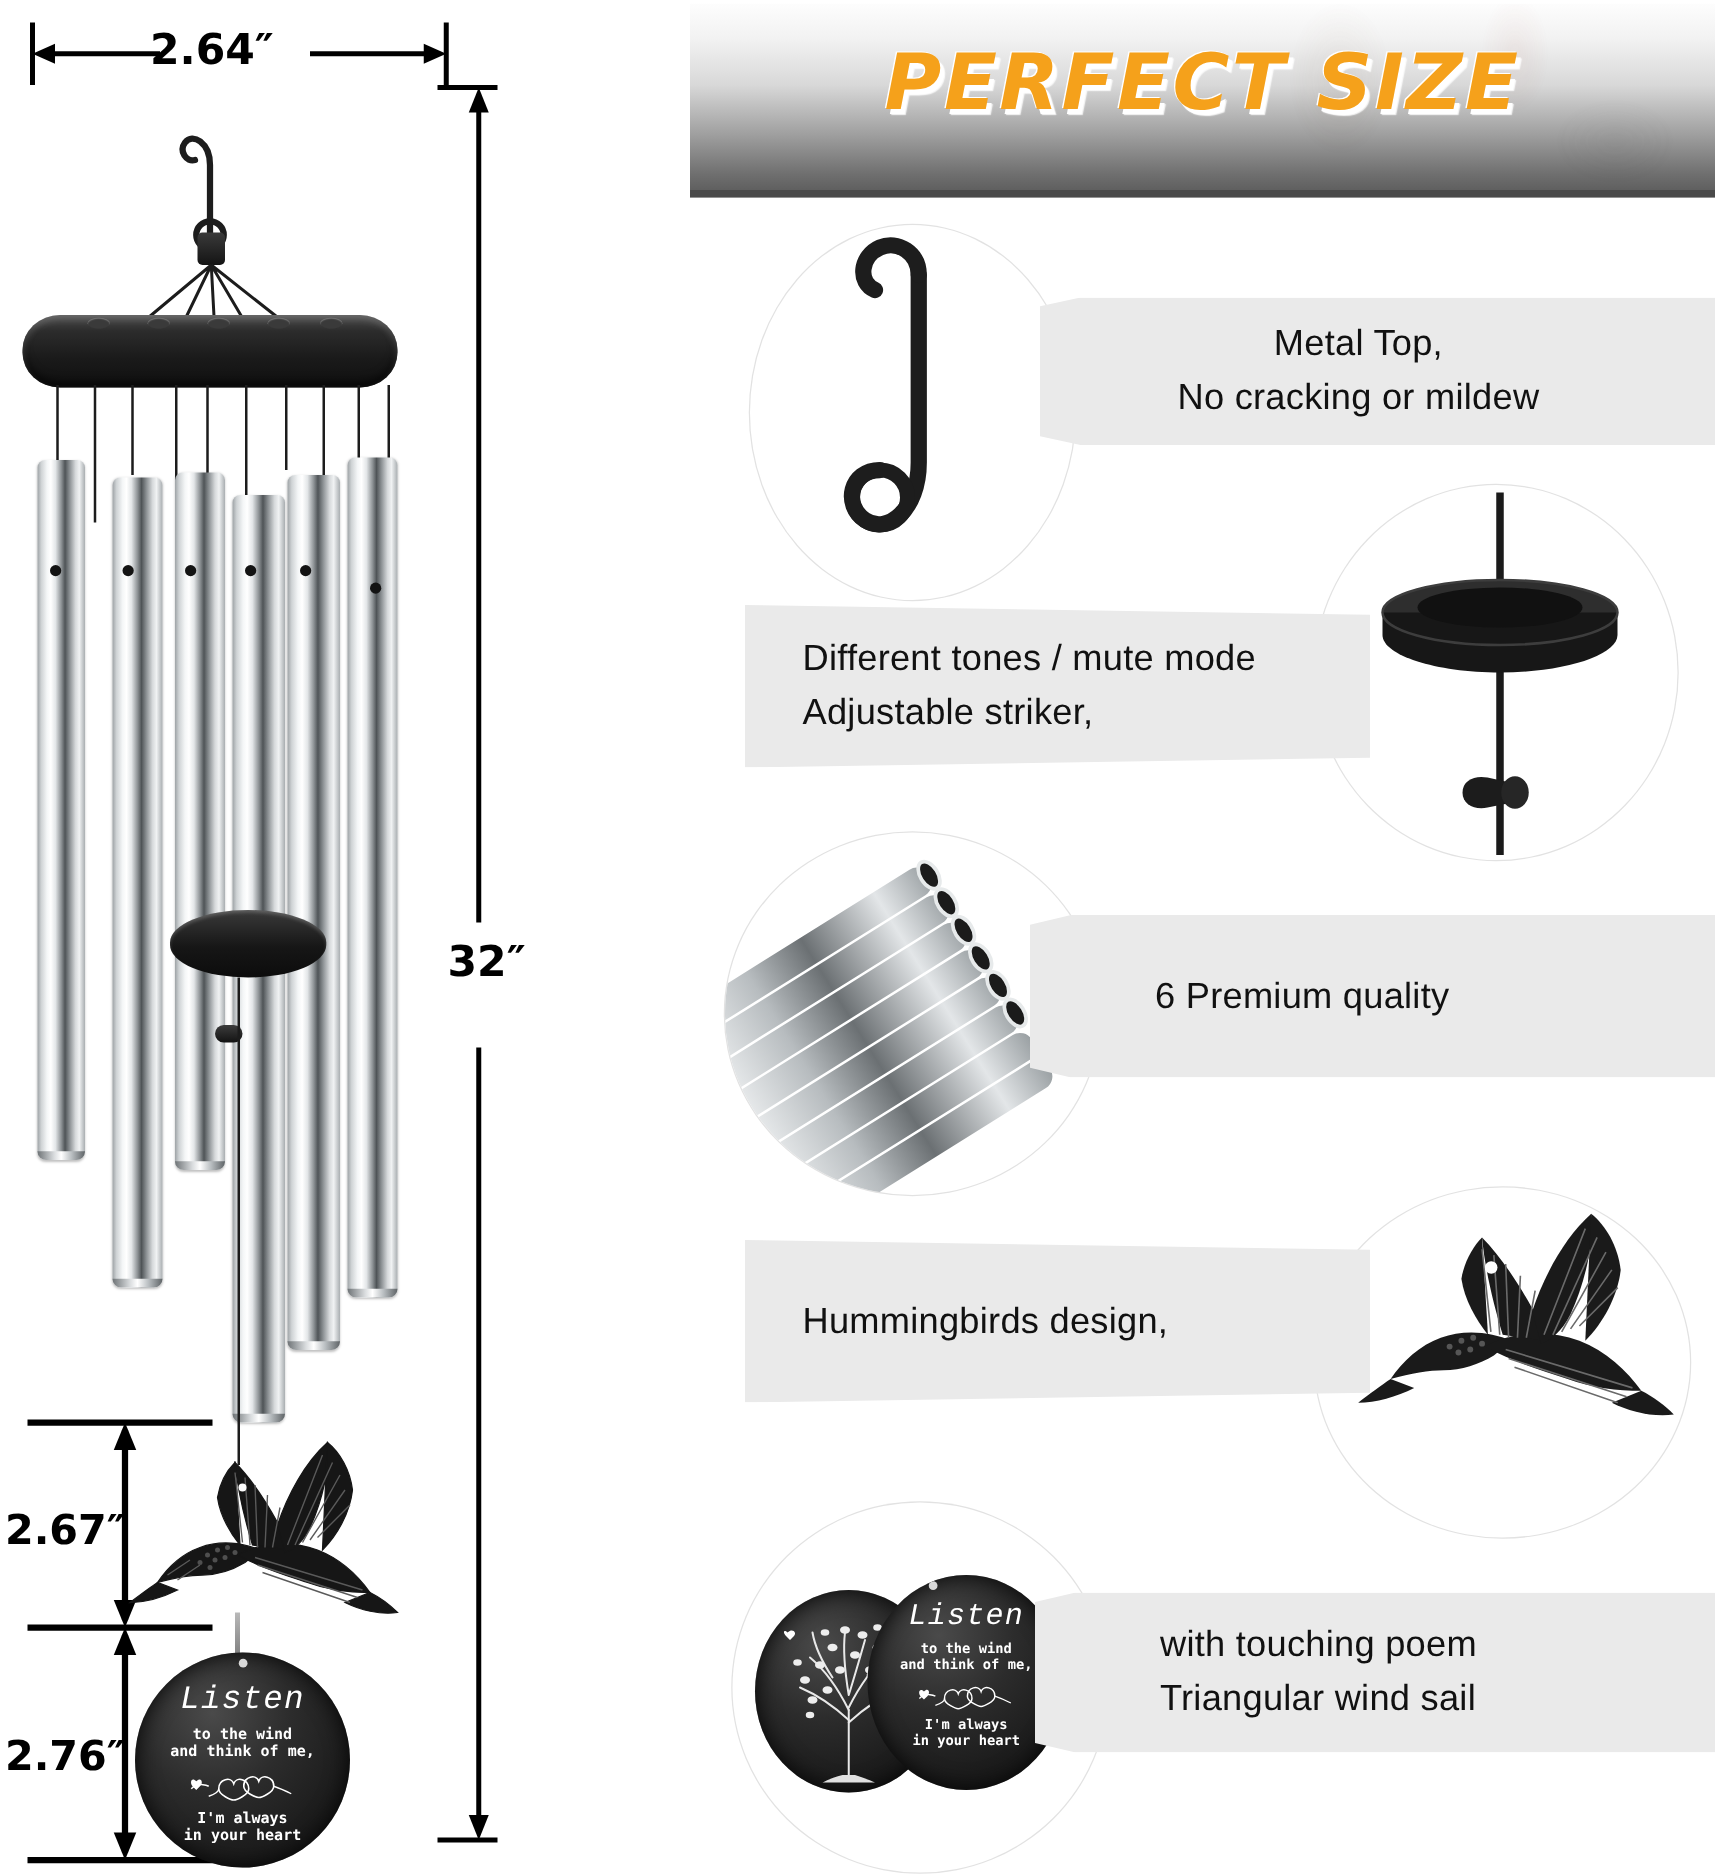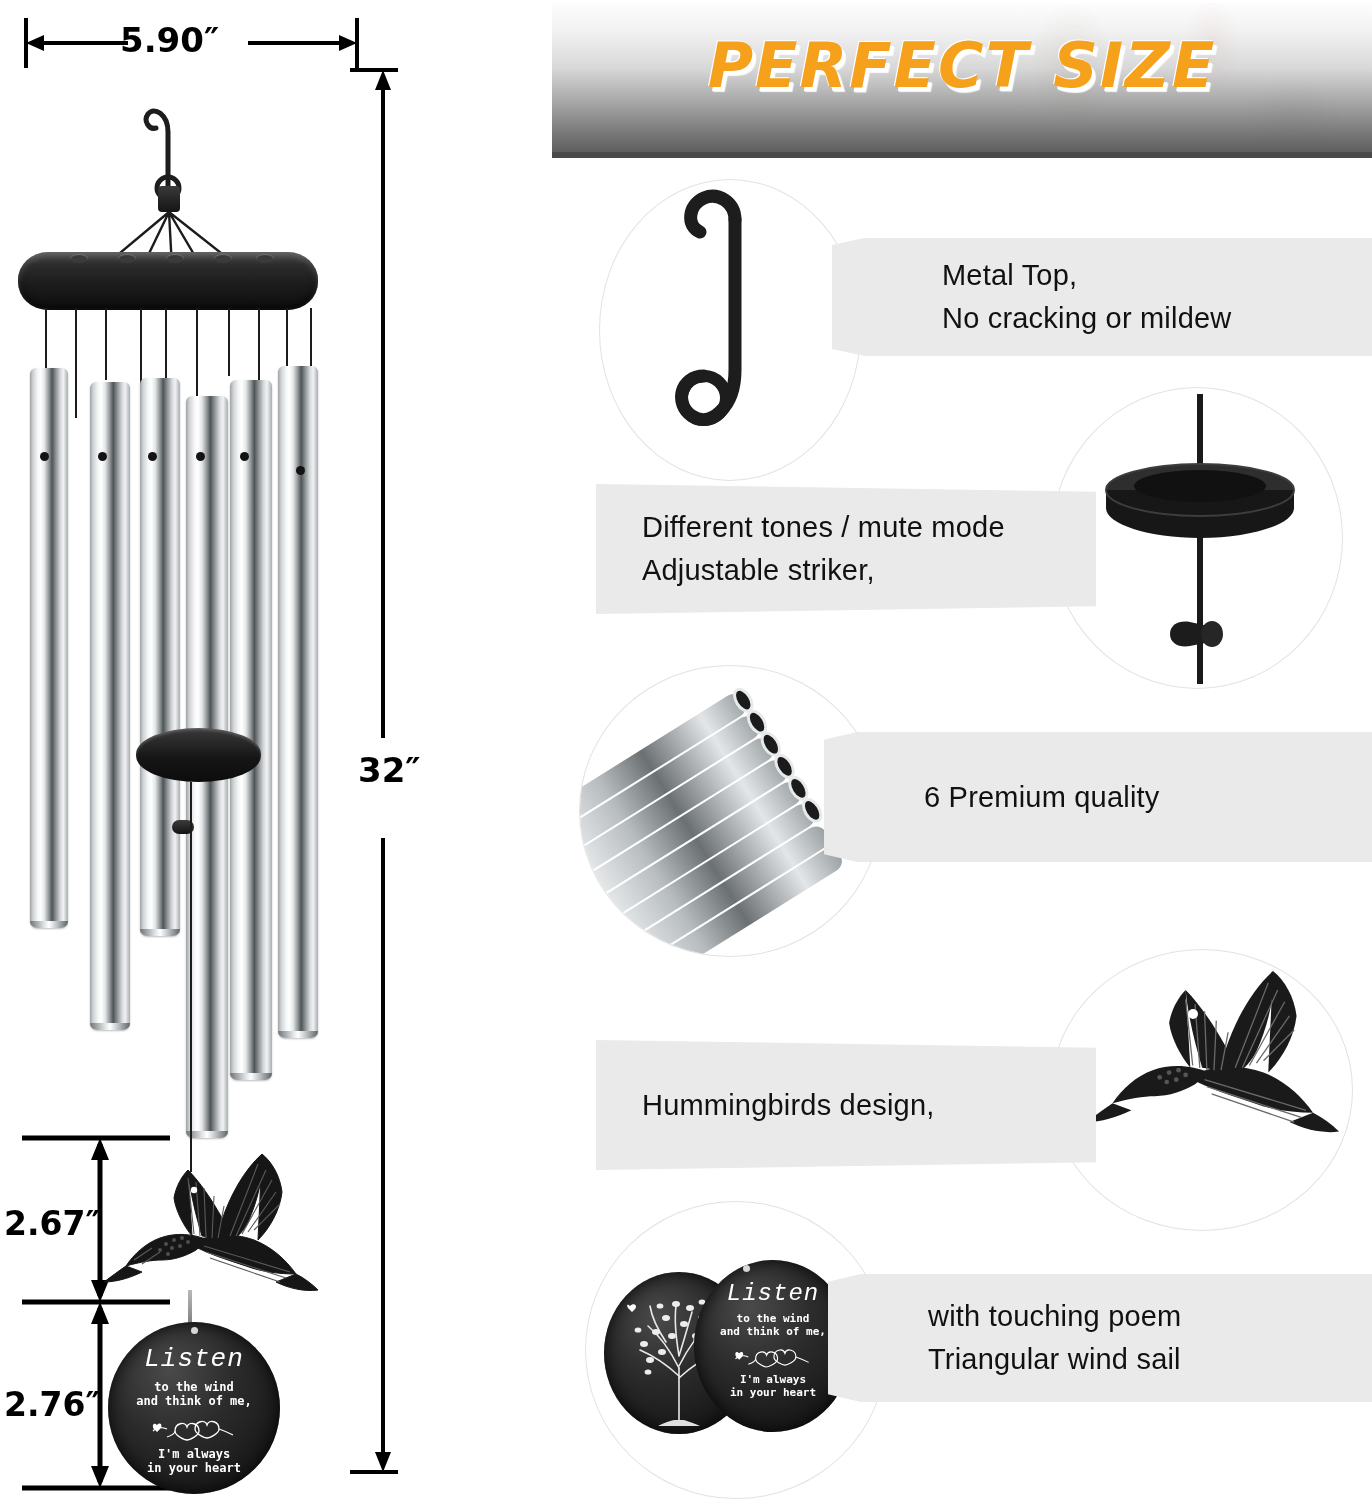--- a/index.html
+++ b/index.html
@@ -82,21 +82,21 @@
 <div class="abs" style="left:0;top:0;width:550px;height:1500px;">
 
   <svg class="abs" style="left:0;top:0;width:420px;height:110px;" viewBox="0 0 420 110">
     <line x1="26" y1="18" x2="26" y2="68" stroke="#000" stroke-width="4"></line>
     <line x1="357" y1="18" x2="357" y2="72" stroke="#000" stroke-width="4"></line>
     <line x1="34" y1="43" x2="128" y2="43" stroke="#000" stroke-width="4"></line>
     <polygon points="26,43 44,35 44,51" fill="#000"></polygon>
     <line x1="248" y1="43" x2="349" y2="43" stroke="#000" stroke-width="4"></line>
     <polygon points="357,43 339,35 339,51" fill="#000"></polygon>
   </svg>
-  <div class="abs dimtext" id="dim-w-label">5.90″</div>
+  <div class="abs dimtext" id="dim-w-label">2.64″</div>
 
   <svg class="abs" style="left:350px;top:48px;width:80px;height:1440px;" viewBox="0 0 80 1440">
     <line x1="0" y1="22" x2="48" y2="22" stroke="#000" stroke-width="4"></line>
     <line x1="0" y1="1424" x2="48" y2="1424" stroke="#000" stroke-width="4"></line>
     <line x1="33" y1="30" x2="33" y2="690" stroke="#000" stroke-width="4"></line>
     <polygon points="33,22 25,42 41,42" fill="#000"></polygon>
     <line x1="33" y1="790" x2="33" y2="1416" stroke="#000" stroke-width="4"></line>
     <polygon points="33,1424 25,1404 41,1404" fill="#000"></polygon>
   </svg>
   <div class="abs dimtext" id="dim-h-label">32″</div>
@@ -225,21 +225,21 @@
 
 <div class="abs" style="left:552px;top:160px;width:820px;height:1340px;">
 
   <div class="photo-circle" style="left:48px;top:20px;width:260px;height:300px;">
     <svg style="width:100%;height:100%;" viewBox="0 0 260 300">
       <path d="M135 40 C135 40 135 150 135 190 C135 228 110 248 92 236 C74 224 80 196 104 196" fill="none" stroke="#1d1d1d" stroke-width="13" stroke-linecap="round"></path>
       <path d="M135 40 C135 22 118 12 104 18 C88 25 86 46 100 52" fill="none" stroke="#1d1d1d" stroke-width="13" stroke-linecap="round"></path>
       <circle cx="104" cy="218" r="22" fill="none" stroke="#1d1d1d" stroke-width="12"></circle>
     </svg>
   </div>
-  <div class="callout notch-left" style="left:280px;top:78px;width:540px;height:118px;">
+  <div class="callout notch-left" style="left:280px;top:78px;width:540px;height:118px;text-align:center;">
     <div class="callout-text" style="margin-left:110px;">
       <div>Metal Top,</div>
       <div>No cracking or mildew</div>
     </div>
   </div>
 
   <div class="photo-circle" style="left:500px;top:228px;width:290px;height:300px;">
     <svg style="width:100%;height:100%;" viewBox="0 0 290 300">
       <line x1="148" y1="6" x2="148" y2="296" stroke="#1a1a1a" stroke-width="6"></line>
       <ellipse cx="148" cy="102" rx="94" ry="26" fill="#2e2e2e"></ellipse>
@@ -322,21 +322,21 @@
           <circle cx="84" cy="92" r="2"></circle>
         <circle cx="92" cy="90" r="2"></circle>
           <circle cx="82" cy="100" r="2"></circle>
         <circle cx="90" cy="98" r="2"></circle>
           <circle cx="98" cy="94" r="2"></circle>
       </g>
       <circle cx="141" cy="64" r="5" fill="#fff"></circle>
       <circle cx="143" cy="142" r="5" fill="#fff"></circle>
     </svg>
   </div>
-  <div class="callout notch-right" style="left:44px;top:880px;width:500px;height:130px;">
+  <div class="callout notch-right" style="left:44px;top:832px;width:500px;height:130px;">
     <div class="callout-text" style="margin-left:46px;">
       <div>Hummingbirds design,</div>
     </div>
   </div>
 
   <div class="photo-circle" style="left:34px;top:1042px;width:300px;height:296px;">
 
     <div class="disc" style="left:18px;top:70px;width:150px;height:162px;">
       <div class="hole" style="left:28px;"></div>
       <svg style="width:100%;height:100%;" viewBox="0 0 150 162">

